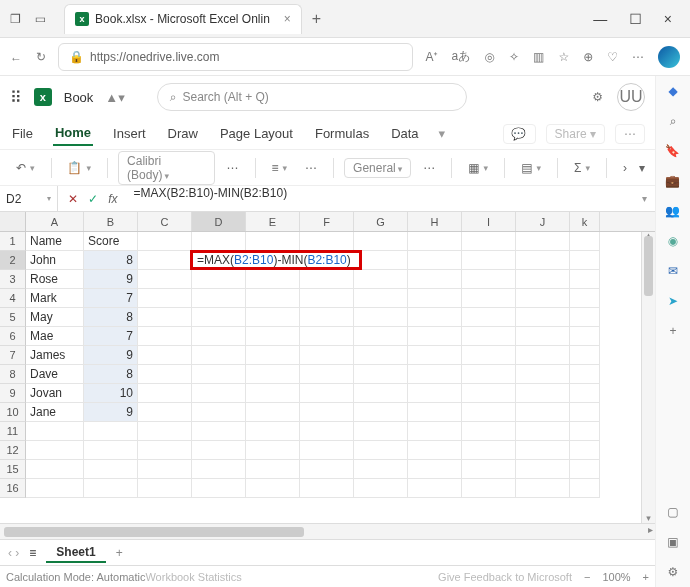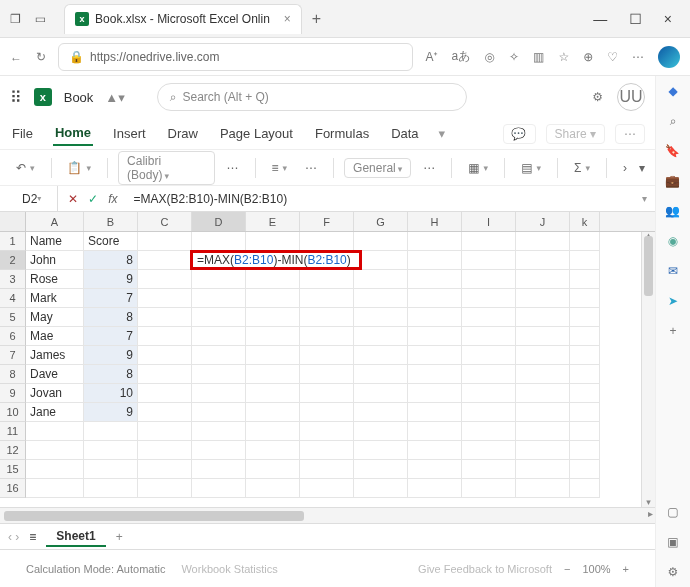--- a/index.html
+++ b/index.html
@@ -42,27 +42,27 @@
 
 
 .toolbar { display: flex; align-items: center; height: 36px; padding: 0 10px; gap: 6px; border-bottom: 1px solid #eee; color: #666; font-size: 12px; }
 .tb-btn { display: flex; align-items: center; gap: 2px; padding: 3px 6px; border-radius: 4px; }
 .tb-sep { width: 1px; height: 20px; background: #e0e0e0; margin: 0 4px; }
 .tb-dd::after { content: "▾"; font-size: 9px; margin-left: 2px; color: #999; }
 .tb-font { border: 1px solid #ddd; border-radius: 4px; padding: 2px 8px; color:#888; }
 
 
 .formula-row { display: flex; align-items: center; height: 26px; border-bottom: 1px solid #ddd; }
-.name-box { width: 58px; border-right: 1px solid #ddd; padding: 0 22px; font-size: 12px; display: flex; align-items: center; justify-content: space-between; height: 100%; }
+.name-box { width: 58px; border-right: 1px solid #ddd; padding: 0 6px; font-size: 12px; display: flex; align-items: center; justify-content: space-between; height: 100%; }
 .name-box::after { content: "▾"; font-size: 8px; color: #999; }
 .fb-icons { display: flex; align-items: center; gap: 10px; padding: 0 10px; color: #777; }
 .fb-cancel { color: #a33; }
 .fb-accept { color: #2a7; }
 .fb-fx { font-style: italic; color: #666; }
-.formula-input { flex: 1; padding: 0 6px; font-size: 12px; color: #333; height: 100%; display: flex; align-items: center; }
+.formula-input { flex: 1; padding: 0 6px; font-size: 12px; color: #333; height: 100%; display: flex; align-items: flex-start; }
 .formula-dd { padding: 0 8px; color: #999; font-size: 10px; }
 
 
 .grid-wrap { flex: 1; overflow: hidden; position: relative; display: flex; flex-direction: column; }
 .col-headers { display: flex; height: 20px; background: #f4f4f4; border-bottom: 1px solid #ccc; font-size: 11px; }
 .corner { width: 26px; border-right: 1px solid #ccc; background: #eee; }
 .ch { width: 54px; border-right: 1px solid #ddd; display: flex; align-items: center; justify-content: center; color: #555; }
 .ch.wide { width: 58px; }
 .ch.sel { background: #d8d8d8; }
 .grid-body { flex: 1; overflow: auto; position: relative; }
@@ -85,21 +85,21 @@
 .hscroll { height: 16px; background: #f4f4f4; border-top: 1px solid #ddd; position: relative; }
 .hscroll .thumb { position: absolute; top: 3px; left: 4px; height: 10px; width: 300px; background: #ccc; border-radius: 3px; }
 .hscroll .arr { position: absolute; top: 0; font-size: 10px; color: #888; } .hscroll .arr.r { right: 2px; }
 
 .sheet-tabs { display: flex; align-items: center; height: 26px; padding: 0 8px; gap: 10px; border-top: 1px solid #ddd; font-size: 12px; }
 .sheet-nav { color: #aaa; display: flex; gap: 6px; }
 .sheet-tab { padding: 2px 10px; border-bottom: 2px solid #107c41; font-weight: 600; }
 .sheet-add { color: #888; }
 
 
-.status-bar { display: flex; align-items: center; height: 38px; padding: 0 26px; font-size: 11px; color: #888; border-top: 1px solid #ddd; gap: 16px; }
+.status-bar { display: flex; align-items: center; height: 22px; padding: 0 6px; font-size: 11px; color: #888; border-top: 1px solid #ddd; }
 .status-bar .right { margin-left: auto; display: flex; gap: 12px; align-items: center; }
 
 .ref { color: #1a66c9; }
 </style>
 </head>
 <body>
 
 <div class="browser-bar">
   <div class="win-icons">
     <span>❐</span>

